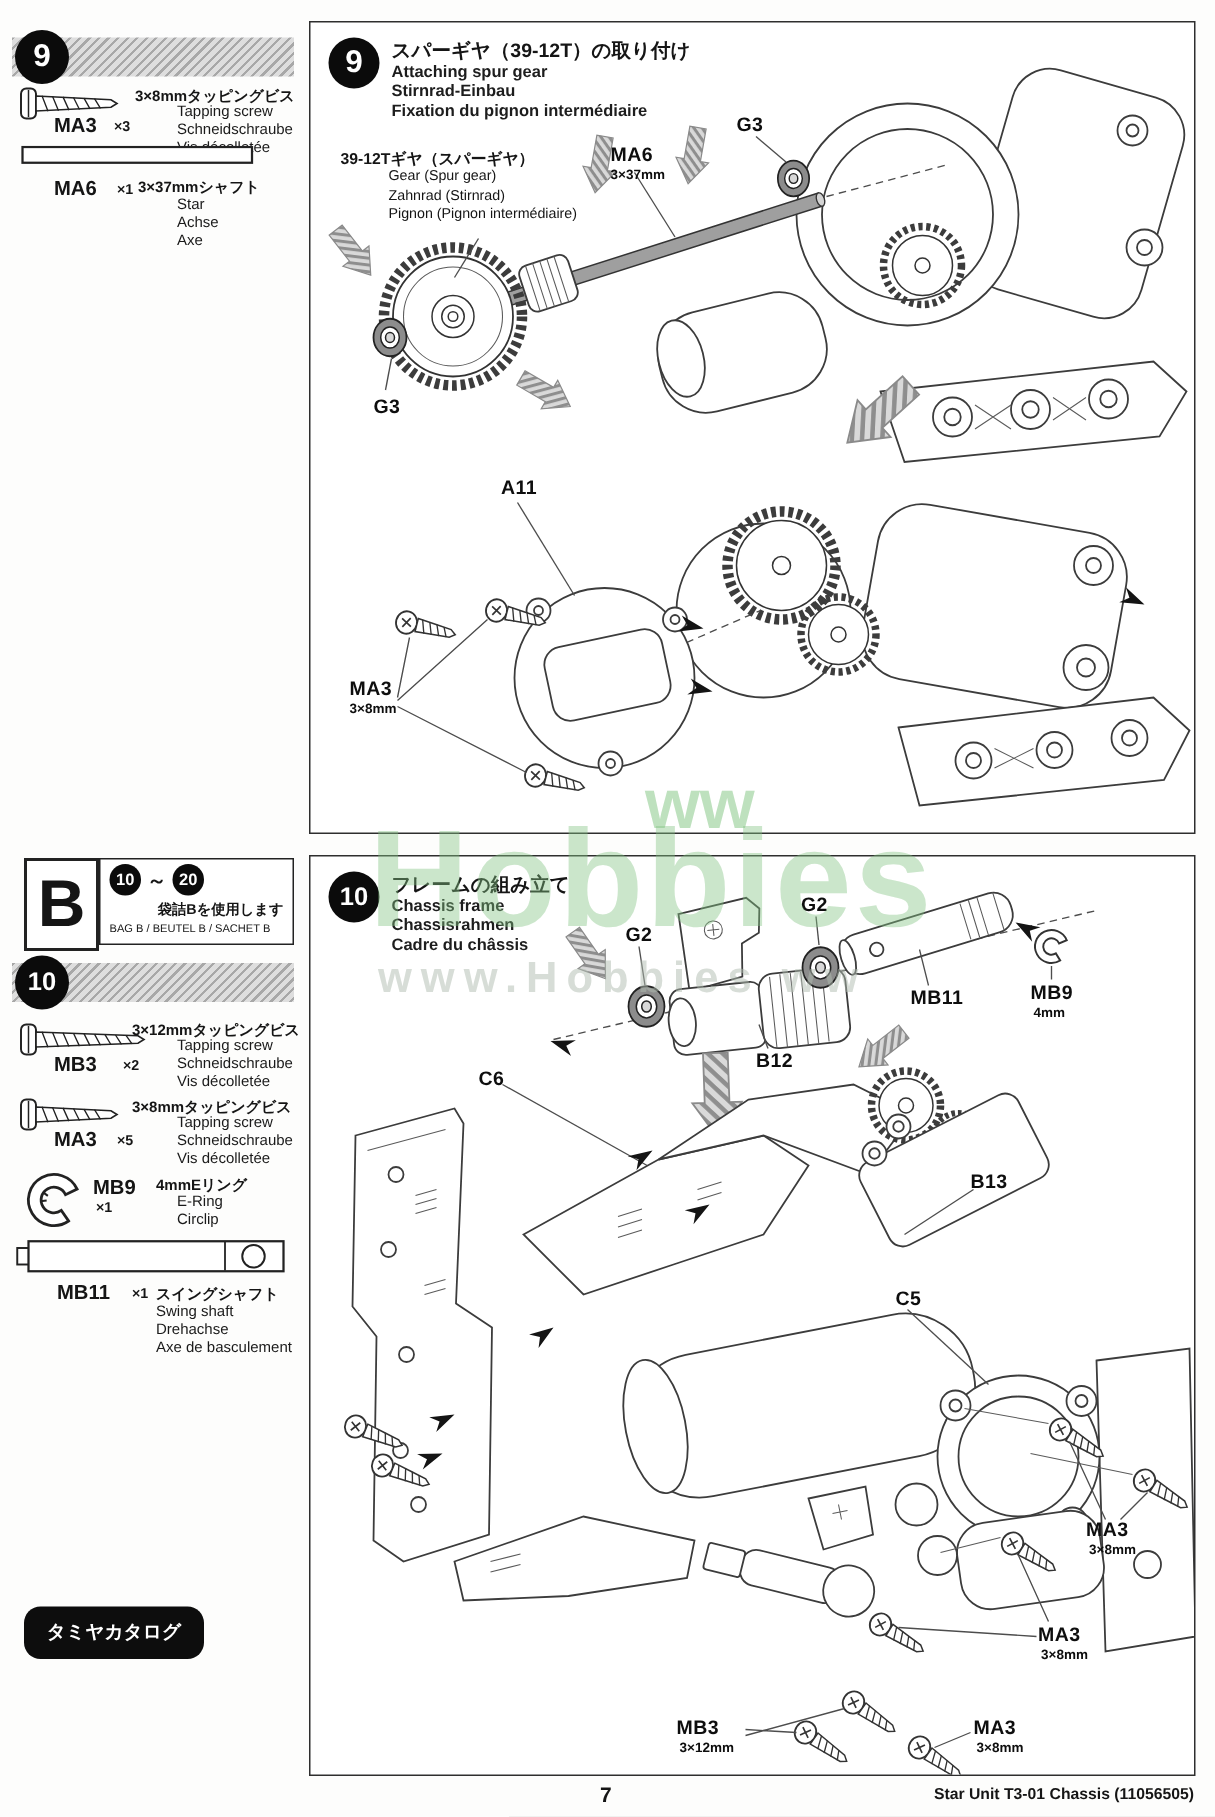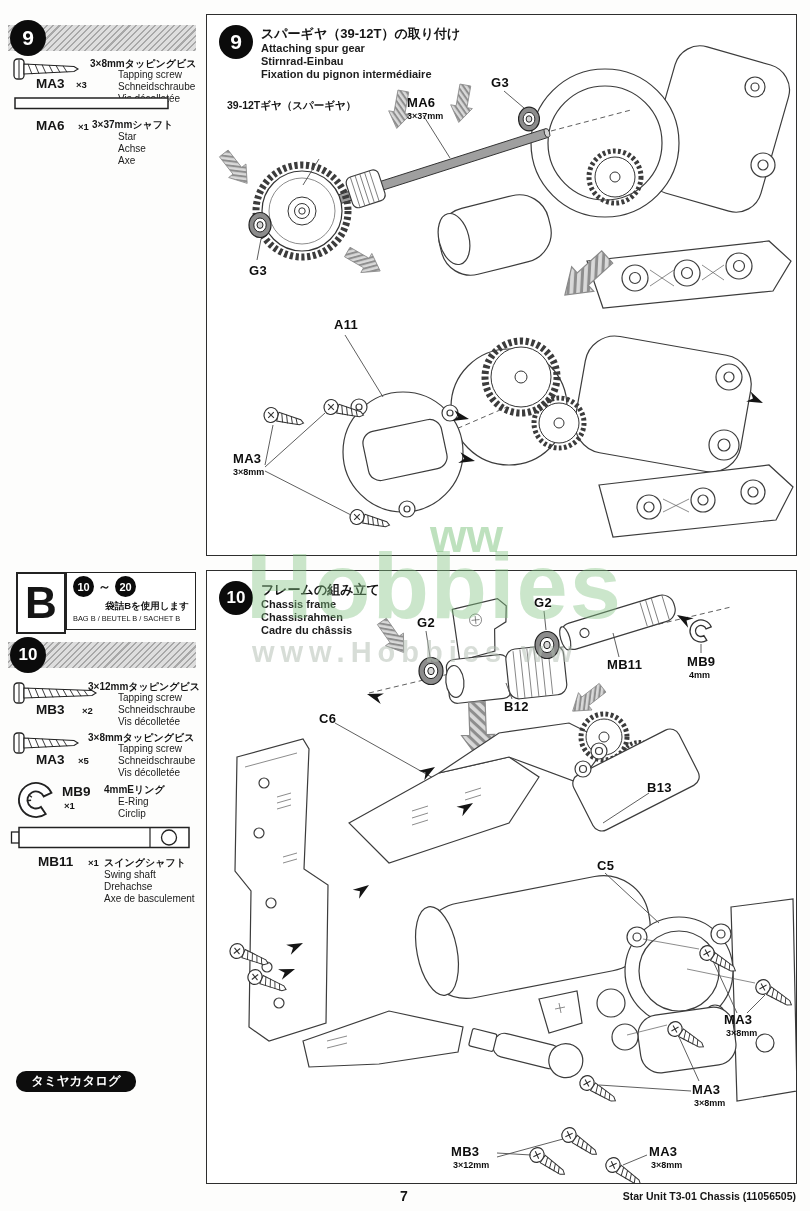--- a/index.html
+++ b/index.html
@@ -130,21 +130,21 @@
     <line x1="140" y1="4" x2="140" y2="23" stroke="#222" stroke-width="1.2"></line>
     <circle cx="159" cy="13.5" r="7.5" fill="#fff" stroke="#222" stroke-width="1.3"></circle>
   </svg>
   <div class="code" style="left:38px;top:854px;">MB11</div>
   <div class="qty" style="left:88px;top:857px;">×1</div>
   <div class="d-jp" style="left:104px;top:856px;">スイングシャフト</div>
   <div class="d-l" style="left:104px;top:869px;">Swing shaft</div>
   <div class="d-l" style="left:104px;top:881px;">Drehachse</div>
   <div class="d-l" style="left:104px;top:893px;">Axe de basculement</div>
 
-  <div class="pill" style="left:16px;top:1071px;width:120px;height:21px;border-radius:10px;">タミヤカタログ</div>
+  <div class="pill" style="left:16px;top:1071px;width:120px;height:35px;">タミヤカタログ</div>
 
   <div class="box" style="left:206px;top:14px;width:589px;height:540px;">
     <svg width="589" height="540" viewBox="0 0 589 540">
       <defs>
         <pattern id="hp9" width="4.5" height="4.5" patternUnits="userSpaceOnUse" patternTransform="rotate(45)">
           <rect width="4.5" height="4.5" fill="#d9d9d9"></rect>
             <rect width="2" height="4.5" fill="#8e8e8e"></rect>
         </pattern>
         <g id="scr9">
           <ellipse cx="0" cy="0" rx="7" ry="7.5" fill="#fff" stroke="#333" stroke-width="1.2"></ellipse>
@@ -269,20 +269,25 @@
       <use href="#barr9" transform="translate(556,388) rotate(24)"></use>
     </svg>
 
     <div class="badge" style="left:12px;top:10px;width:34px;height:34px;font-size:21px;">9</div>
     <div class="t-jp" style="left:54px;top:10px;">スパーギヤ（39-12T）の取り付け</div>
     <div class="t-l" style="left:54px;top:27px;">Attaching spur gear</div>
     <div class="t-l" style="left:54px;top:40px;">Stirnrad-Einbau</div>
     <div class="t-l" style="left:54px;top:53px;">Fixation du pignon intermédiaire</div>
 
     <div class="abs" style="left:20px;top:84px;font-size:10.5px;font-weight:bold;white-space:nowrap;">39-12Tギヤ（スパーギヤ）</div>
+    <div class="abs" style="left:52px;top:97px;font-size:9.5px;line-height:12.5px;">
+      <div>Gear (Spur gear)</div>
+      <div>Zahnrad (Stirnrad)</div>
+      <div>Pignon (Pignon intermédiaire)</div>
+    </div>
 
     <div class="plbl" style="left:200px;top:80px;">MA6</div>
     <div class="psz" style="left:200px;top:96px;">3×37mm</div>
     <div class="plbl" style="left:284px;top:60px;">G3</div>
     <div class="plbl" style="left:42px;top:248px;">G3</div>
     <div class="plbl" style="left:127px;top:302px;">A11</div>
     <div class="plbl" style="left:26px;top:436px;">MA3</div>
     <div class="psz" style="left:26px;top:452px;">3×8mm</div>
   </div>
 

